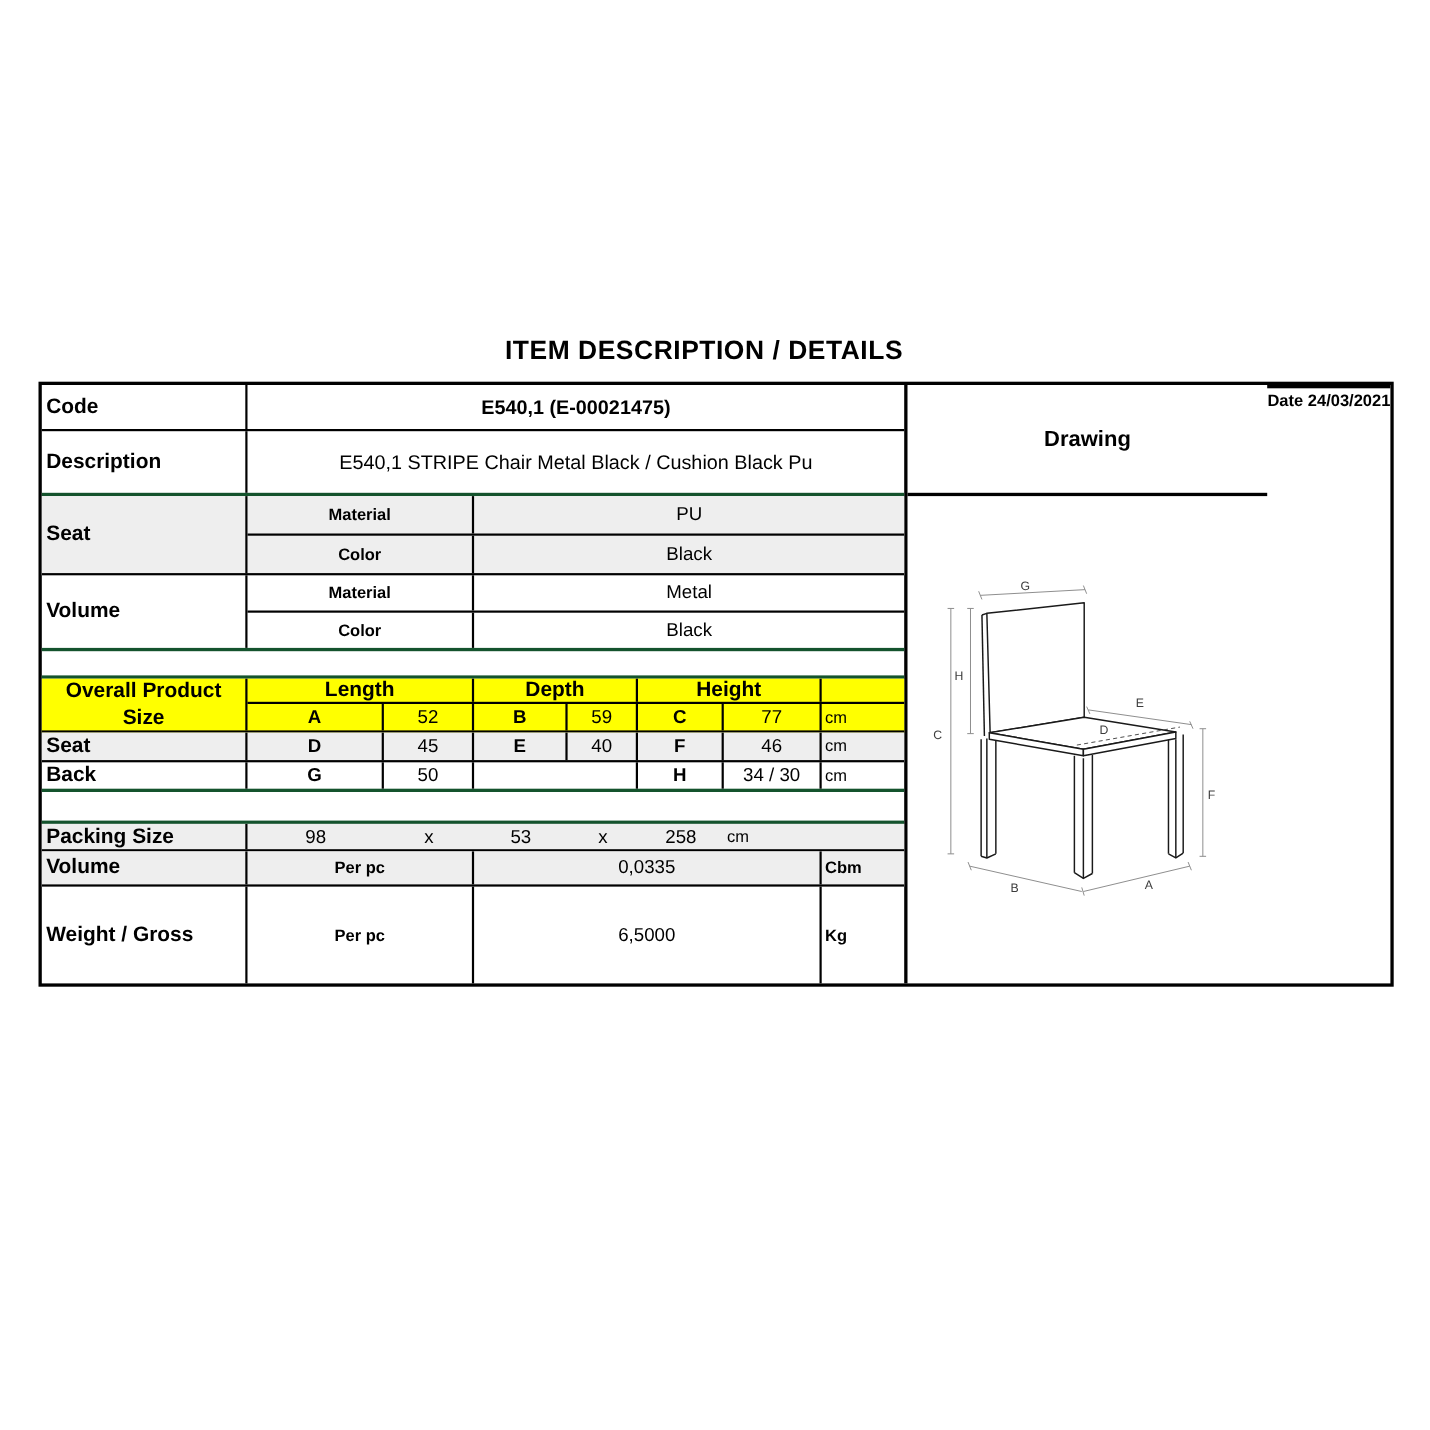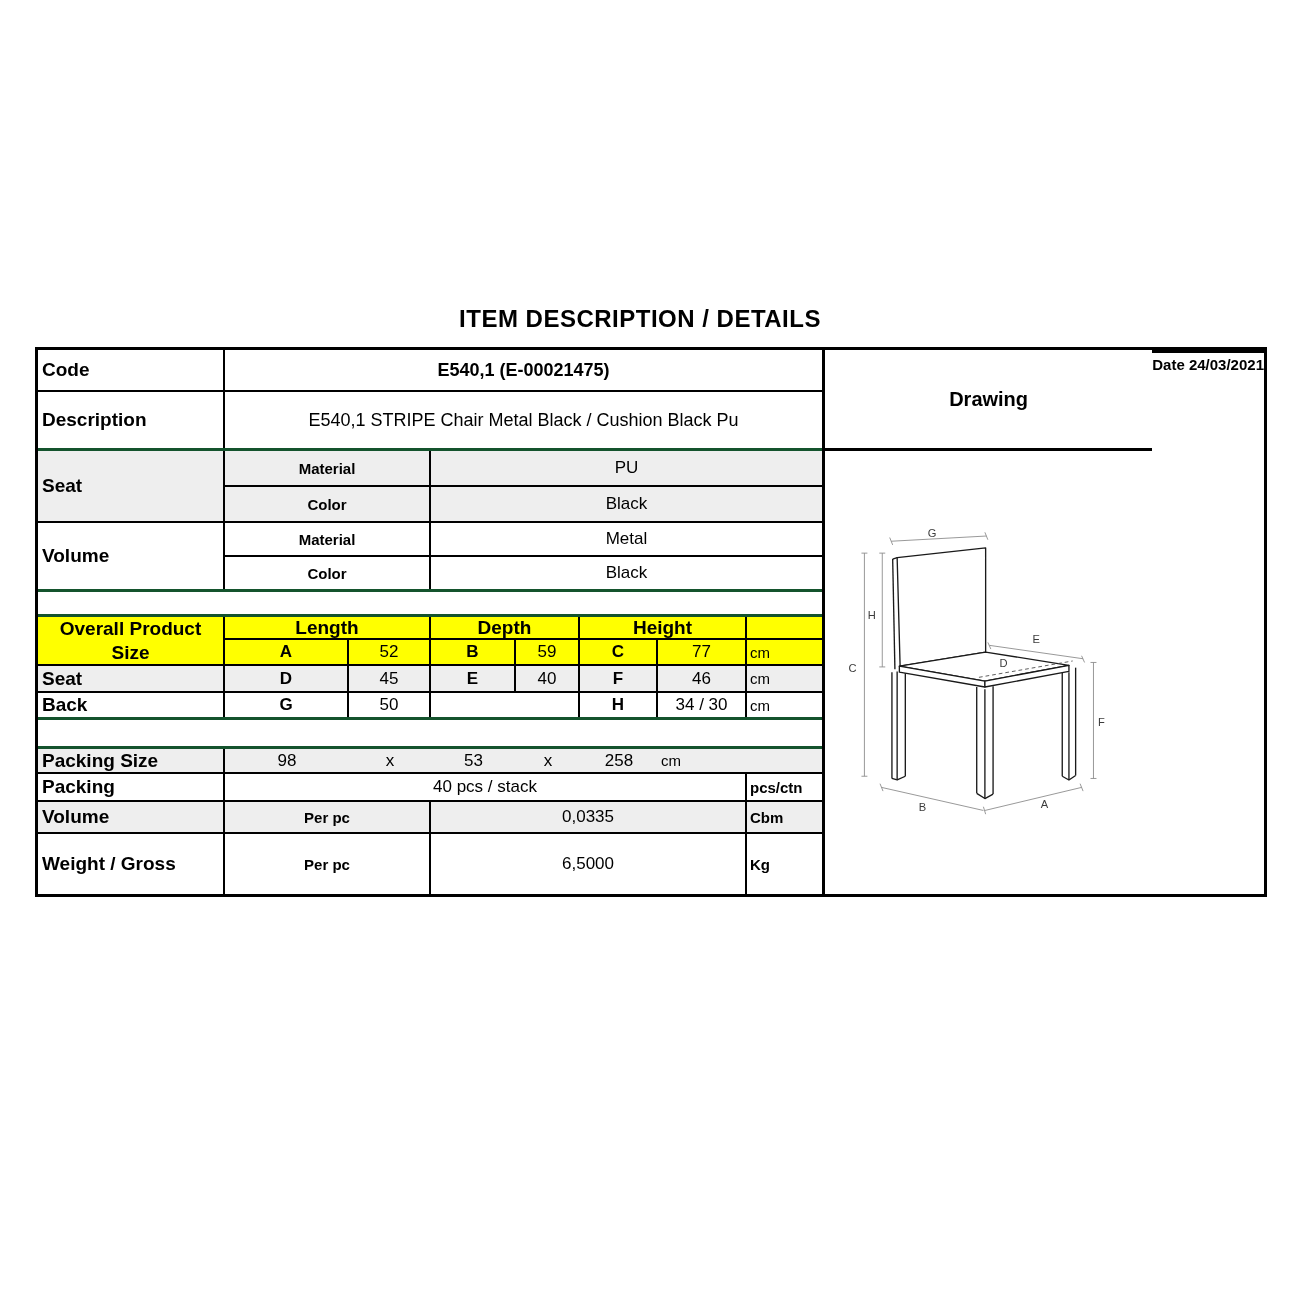--- a/index.html
+++ b/index.html
@@ -154,25 +154,20 @@
         <div class="row bb2 gray" style="height:25px">
           <div class="cell lab br2" style="width:187px;font-size:19px">Packing Size</div>
           <div class="cell ctr val17" style="width:124px">98</div>
           <div class="cell ctr val17" style="width:82px">x</div>
           <div class="cell ctr val17" style="width:85px">53</div>
           <div class="cell ctr val17" style="width:64px">x</div>
           <div class="cell ctr val17" style="width:78px">258</div>
           <div class="cell unit" style="flex:1">cm</div>
         </div>
 
-        <div class="row bb2" style="height:28px">
-          <div class="cell lab br2" style="width:187px">Packing</div>
-          <div class="cell ctr val17 br2" style="width:522px">40 pcs / stack</div>
-          <div class="cell unitb" style="flex:1">pcs/ctn</div>
-        </div>
 
         <div class="row bb2 gray" style="height:32px">
           <div class="cell lab br2" style="width:187px">Volume</div>
           <div class="cell ctr sub-lab br2" style="width:206px">Per pc</div>
           <div class="cell ctr val17 br2" style="width:316px">0,0335</div>
           <div class="cell unitb" style="flex:1">Cbm</div>
         </div>
 
         <div class="row" style="flex:1">
           <div class="cell lab br2" style="width:187px">Weight / Gross</div>

